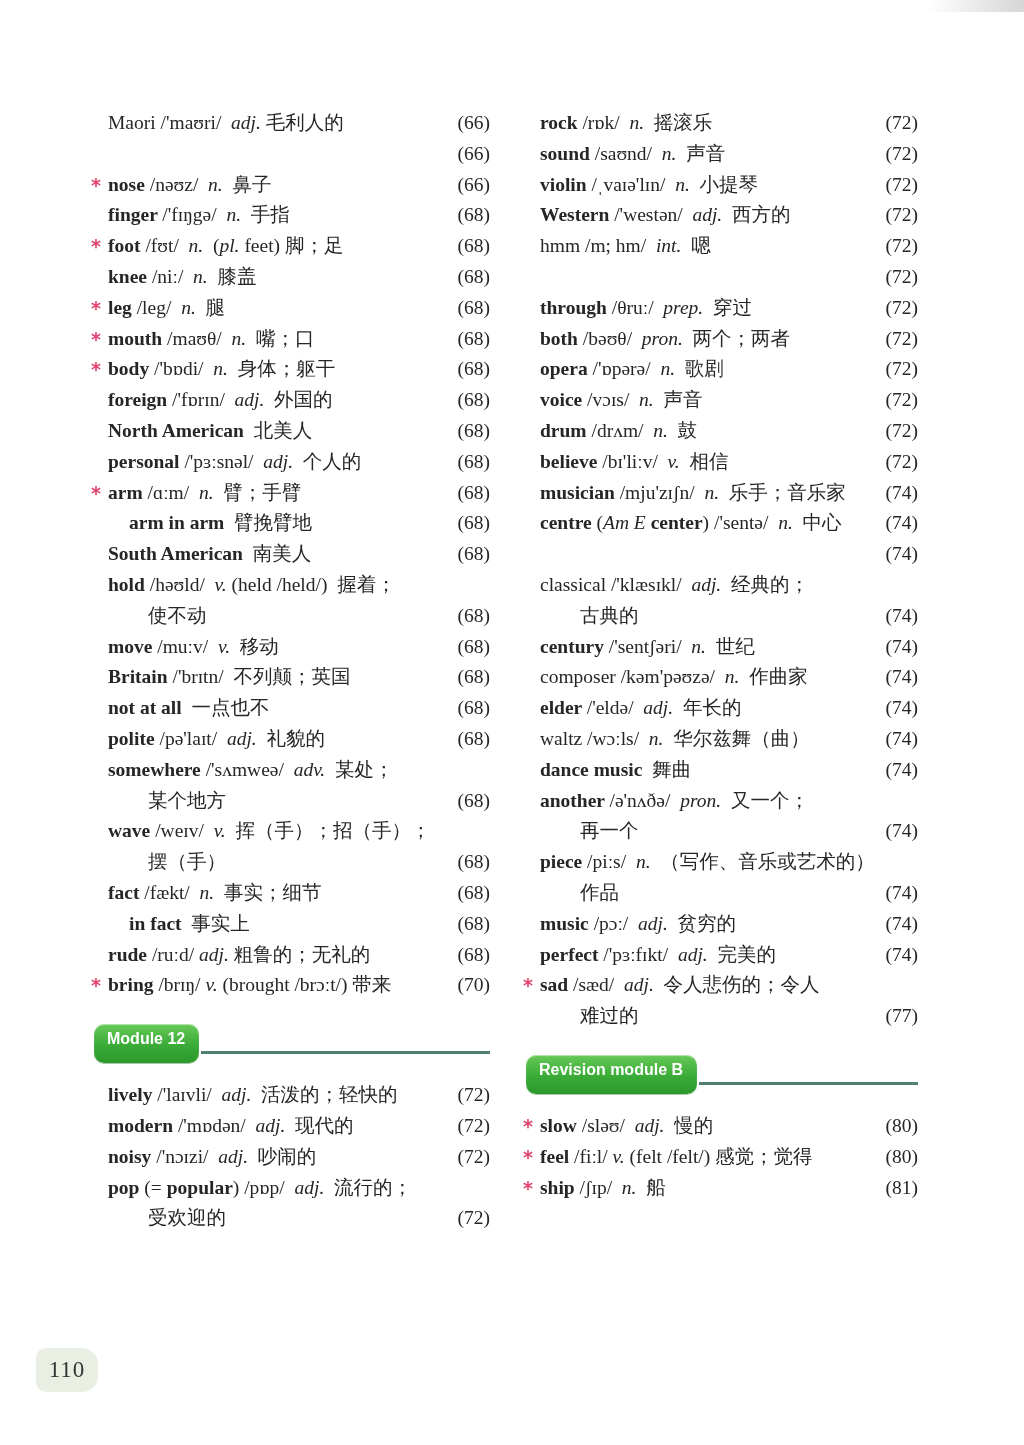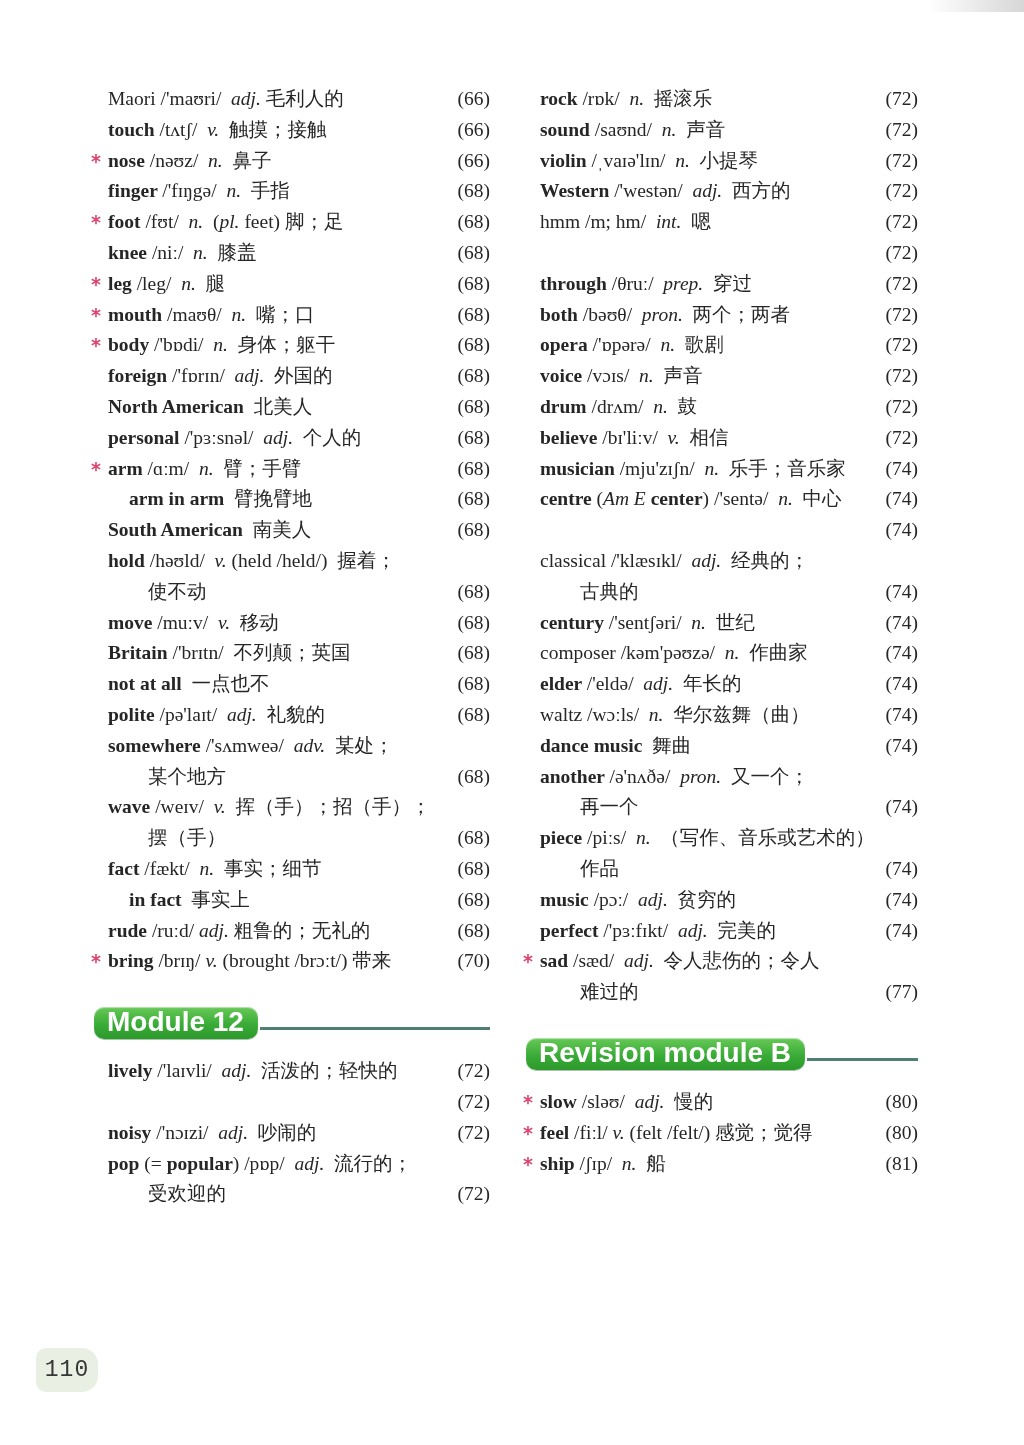--- a/index.html
+++ b/index.html
@@ -7,21 +7,21 @@
     width:1024px;height:1445px;position:relative;
     background:#ffffff;color:#262626;
     font-family:"Liberation Serif","DejaVu Serif",serif;
     overflow:hidden;
   }
   .scan-edge{
     position:absolute;top:0;right:0;width:96px;height:12px;
     background:linear-gradient(to left,#b5b5b5,rgba(255,255,255,0));
     opacity:.55;
   }
-  .col{position:absolute;top:84px;}
+  .col{position:absolute;top:108px;}
   .col-left{left:108px;width:382px;}
   .col-right{left:540px;width:378px;}
   .row{
     display:flex;position:relative;
     height:30.8px;line-height:30.8px;
     font-size:19.5px;white-space:pre;
   }
   .main{flex:0 1 auto;}
   .pg{margin-left:auto;padding-left:6px;flex:0 0 auto;}
   .b{font-weight:700;}
@@ -37,42 +37,42 @@
   }
   .section-header{
     display:flex;align-items:flex-end;
     margin:29px 0 17px -14px;height:33px;
   }
   .badge{
     display:inline-block;
     background:linear-gradient(180deg,#67c957 0%,#3aab37 55%,#2b992b 100%);
     color:#ffffff;
     font-family:"Liberation Sans","DejaVu Sans",sans-serif;
-    font-weight:700;font-size:28px;line-height:29px;
-    padding:0 14px 3px 13px;border-radius:10px;
+    font-weight:700;font-size:16px;line-height:29px;
+    padding:0 14px 10px 13px;border-radius:10px;
     box-shadow:0 1px 0 rgba(20,90,20,.35), inset 0 1px 1px rgba(255,255,255,.55);
     white-space:nowrap;
   }
   .rule{flex:1 1 auto;height:3px;background:#4e7f70;margin:0 0 9px 2px;}
   .page-badge{
     position:absolute;left:36px;top:1348px;width:62px;height:44px;
     background:#e9efe3;border-radius:10px 16px 16px 10px;
     display:flex;align-items:center;justify-content:center;
-    font-family:Liberation Mono, monospace;
+    font-family:Liberation Serif, serif;
     font-size:23px;color:#353535;letter-spacing:1px;
   }
 </style>
 </head>
 <body>
 
 <div class="scan-edge"></div>
 
 <div class="col col-left">
     <div class="row"><span class="main"><span class="n">Maori </span><span class="n">/'maʊri/  </span><span class="i">adj. </span><span class="c">毛利人的</span></span><span class="pg">(66)</span></div>
-    <div class="row"><span class="main"><span class="b">touch </span><span class="n">/tʌtʃ/  </span><span class="i">v.  </span><span class="c">触摸；接触</span></span><span class="pg">(66)</span></div>
+    <div class="row"><span class="pg">(66)</span></div>
     <div class="row"><span class="star">*</span><span class="main"><span class="b">nose </span><span class="n">/nəʊz/  </span><span class="i">n.  </span><span class="c">鼻子</span></span><span class="pg">(66)</span></div>
     <div class="row"><span class="main"><span class="b">finger </span><span class="n">/'fɪŋgə/  </span><span class="i">n.  </span><span class="c">手指</span></span><span class="pg">(68)</span></div>
     <div class="row"><span class="star">*</span><span class="main"><span class="b">foot </span><span class="n">/fʊt/  </span><span class="i">n.  </span><span class="n">(</span><span class="i">pl.</span><span class="n"> feet) </span><span class="c">脚；足</span></span><span class="pg">(68)</span></div>
     <div class="row"><span class="main"><span class="b">knee </span><span class="n">/niː/  </span><span class="i">n.  </span><span class="c">膝盖</span></span><span class="pg">(68)</span></div>
     <div class="row"><span class="star">*</span><span class="main"><span class="b">leg </span><span class="n">/leg/  </span><span class="i">n.  </span><span class="c">腿</span></span><span class="pg">(68)</span></div>
     <div class="row"><span class="star">*</span><span class="main"><span class="b">mouth </span><span class="n">/maʊθ/  </span><span class="i">n.  </span><span class="c">嘴；口</span></span><span class="pg">(68)</span></div>
     <div class="row"><span class="star">*</span><span class="main"><span class="b">body </span><span class="n">/'bɒdi/  </span><span class="i">n.  </span><span class="c">身体；躯干</span></span><span class="pg">(68)</span></div>
     <div class="row"><span class="main"><span class="b">foreign </span><span class="n">/'fɒrɪn/  </span><span class="i">adj.  </span><span class="c">外国的</span></span><span class="pg">(68)</span></div>
     <div class="row"><span class="main"><span class="b">North American  </span><span class="c">北美人</span></span><span class="pg">(68)</span></div>
     <div class="row"><span class="main"><span class="b">personal </span><span class="n">/'pɜːsnəl/  </span><span class="i">adj.  </span><span class="c">个人的</span></span><span class="pg">(68)</span></div>
@@ -91,21 +91,21 @@
     <div class="row"><span class="main ind2"><span class="c">摆（手）</span></span><span class="pg">(68)</span></div>
     <div class="row"><span class="main"><span class="b">fact </span><span class="n">/fækt/  </span><span class="i">n.  </span><span class="c">事实；细节</span></span><span class="pg">(68)</span></div>
     <div class="row"><span class="main ind1"><span class="b">in fact  </span><span class="c">事实上</span></span><span class="pg">(68)</span></div>
     <div class="row"><span class="main"><span class="b">rude </span><span class="n">/ruːd/ </span><span class="i">adj. </span><span class="c">粗鲁的；无礼的</span></span><span class="pg">(68)</span></div>
     <div class="row"><span class="star">*</span><span class="main"><span class="b">bring </span><span class="n">/brɪŋ/ </span><span class="i">v. </span><span class="n">(brought /brɔːt/) </span><span class="c">带来</span></span><span class="pg">(70)</span></div>
     <div class="section-header">
       <span class="badge">Module 12</span>
       <span class="rule"></span>
     </div>
     <div class="row"><span class="main"><span class="b">lively </span><span class="n">/'laɪvli/  </span><span class="i">adj.  </span><span class="c">活泼的；轻快的</span></span><span class="pg">(72)</span></div>
-    <div class="row"><span class="pg">(72)</span></div>
+    <div class="row"><span class="main"><span class="b">modern </span><span class="n">/'mɒdən/  </span><span class="i">adj.  </span><span class="c">现代的</span></span><span class="pg">(72)</span></div>
     <div class="row"><span class="main"><span class="b">noisy </span><span class="n">/'nɔɪzi/  </span><span class="i">adj.  </span><span class="c">吵闹的</span></span><span class="pg">(72)</span></div>
     <div class="row"><span class="main"><span class="b">pop </span><span class="n">(= </span><span class="b">popular</span><span class="n">) </span><span class="n">/pɒp/  </span><span class="i">adj.  </span><span class="c">流行的；</span></span></div>
     <div class="row"><span class="main ind2"><span class="c">受欢迎的</span></span><span class="pg">(72)</span></div>
   </div>
 <div class="col col-right">
     <div class="row"><span class="main"><span class="b">rock </span><span class="n">/rɒk/  </span><span class="i">n.  </span><span class="c">摇滚乐</span></span><span class="pg">(72)</span></div>
     <div class="row"><span class="main"><span class="b">sound </span><span class="n">/saʊnd/  </span><span class="i">n.  </span><span class="c">声音</span></span><span class="pg">(72)</span></div>
     <div class="row"><span class="main"><span class="b">violin </span><span class="n">/ˌvaɪə'lɪn/  </span><span class="i">n.  </span><span class="c">小提琴</span></span><span class="pg">(72)</span></div>
     <div class="row"><span class="main"><span class="b">Western </span><span class="n">/'westən/  </span><span class="i">adj.  </span><span class="c">西方的</span></span><span class="pg">(72)</span></div>
     <div class="row"><span class="main"><span class="n">hmm /m; hm/  </span><span class="i">int.  </span><span class="c">嗯</span></span><span class="pg">(72)</span></div>

